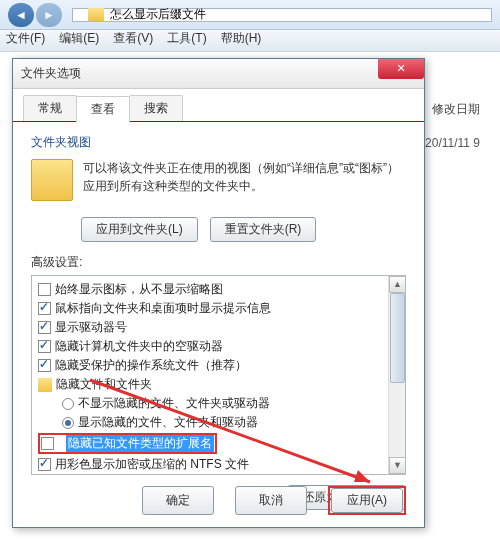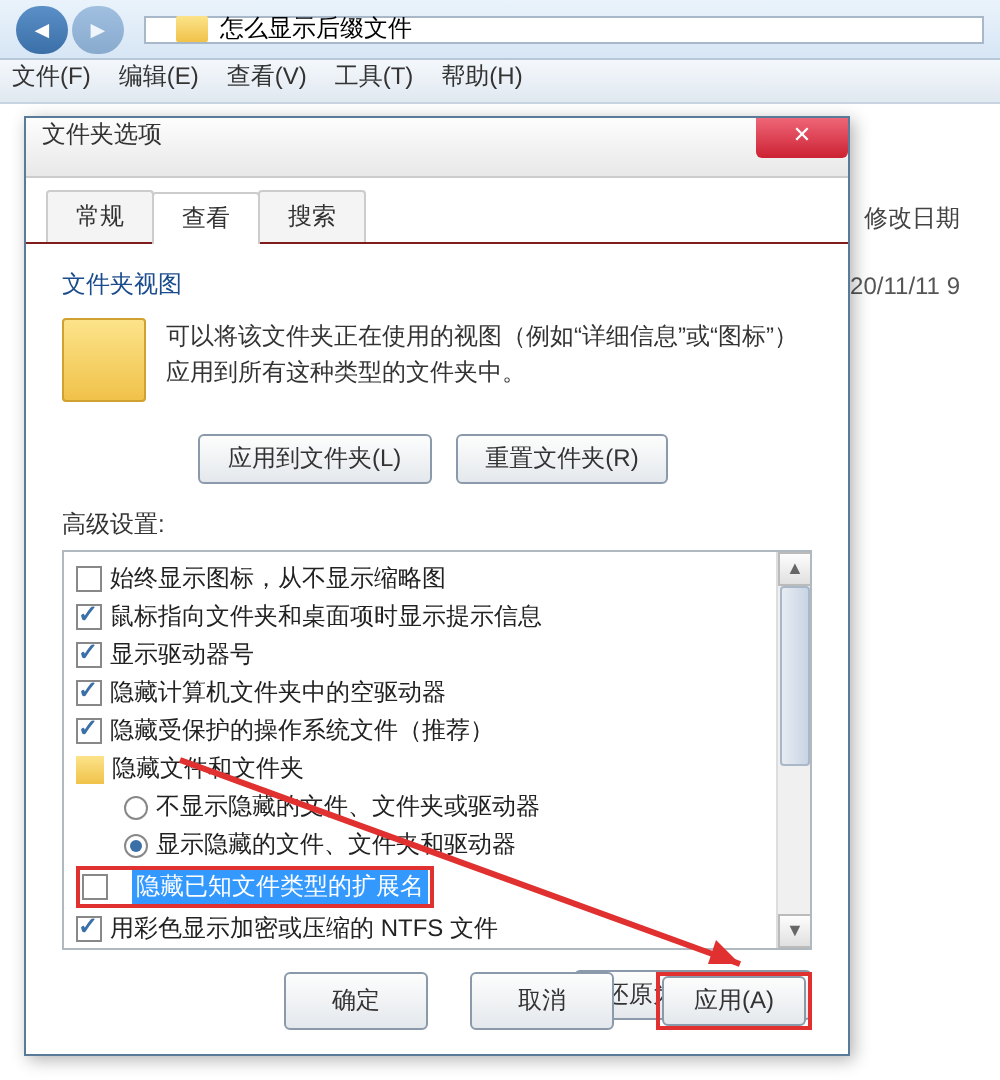--- a/index.html
+++ b/index.html
@@ -9,32 +9,32 @@
 .nav-btn{width:26px;height:24px;border-radius:12px;background:linear-gradient(#5b8fc7,#3a6fa7);margin-right:2px;display:flex;align-items:center;justify-content:center;color:#fff}
 .nav-btn.fwd{opacity:.5}
 .addr{flex:1;height:14px;background:#fff;border:1px solid #a8b8c8;margin-left:8px;display:flex;align-items:center;padding:0 15px}
 .folder-icon{width:16px;height:13px;background:linear-gradient(#fce38a,#f0c24a);border-radius:1px;margin-right:6px}
 .menubar{height:22px;background:linear-gradient(#f4f8fc,#e0e8f0);padding:0 6px;display:flex;align-items:flex-start;gap:14px;border-bottom:1px solid #c8d4e0}
 .menubar span{color:#333}
 .content-area{position:absolute;top:52px;left:0;right:0;bottom:0;background:#fff}
 .col-header{position:absolute;right:0;top:45px;padding:4px 20px;color:#444}
 .col-date{position:absolute;right:0;top:80px;padding:4px 20px;color:#555}
 .dialog{position:absolute;left:12px;top:58px;width:413px;height:470px;background:#fff;border:1px solid #5a7a9a;box-shadow:2px 2px 8px rgba(0,0,0,.3)}
-.dlg-title{height:30px;background:linear-gradient(#fdfdfd,#e8e8e8);border-bottom:1px solid #ccc;display:flex;padding:0 8px;position:relative}
+.dlg-title{height:30px;background:linear-gradient(#fdfdfd,#e8e8e8);border-bottom:1px solid #ccc;display:flex;align-items:center;padding:0 8px;position:relative}
 .dlg-title span{color:#333}
 .close-btn{position:absolute;right:0;top:0;width:46px;height:20px;background:linear-gradient(#e67,#c23);color:#fff;text-align:center;border-radius:0 0 3px 3px;line-height:18px;font-size:11px}
 .tabs{display:flex;padding:6px 10px 0;background:#fff;border-bottom:1px solid #7f1d1d;position:relative}
 .tab{padding:4px 14px;border:1px solid #ccc;border-bottom:none;background:#f4f4f4;margin-right:-1px;border-radius:2px 2px 0 0;color:#333}
 .tab.active{background:#fff;position:relative;top:1px;z-index:1}
 .dlg-body{padding:12px 18px}
 .section-title{color:#1a4b8c;margin-bottom:8px}
 .view-row{display:flex;gap:10px;margin-bottom:16px}
 .view-icon{width:42px;height:42px;background:linear-gradient(#fce38a,#f0c24a);border:1px solid #d0a030;border-radius:2px;flex-shrink:0}
 .view-desc{color:#333;line-height:1.5;flex:1}
-.btn-row{display:flex;gap:12px;margin:8px 0 12px 68px}
+.btn-row{display:flex;gap:12px;margin:8px 0 12px 50px}
 .w7-btn{padding:3px 14px;border:1px solid #8a9aaa;border-radius:3px;background:linear-gradient(#fdfdfd,#e4e8ec);color:#333;cursor:pointer}
 .adv-label{color:#333;margin-bottom:4px}
 .tree-box{border:1px solid #b0b8c0;height:200px;background:#fff;padding:4px 2px;overflow:hidden;position:relative}
 .tree-item{display:flex;align-items:center;padding:1px 4px;gap:4px}
 .tree-item.indent{padding-left:28px}
 .cb{width:13px;height:13px;border:1px solid #888;background:#fff;flex-shrink:0;position:relative}
 .cb.checked::after{content:"✓";position:absolute;top:-3px;left:0;color:#3a6fa7;font-size:12px;font-weight:bold}
 .rb{width:12px;height:12px;border:1px solid #888;border-radius:50%;background:#fff;flex-shrink:0;position:relative}
 .rb.checked::after{content:"";position:absolute;top:2px;left:2px;width:6px;height:6px;background:#3a6fa7;border-radius:50%}
 .tree-icon{width:14px;height:14px;flex-shrink:0}

